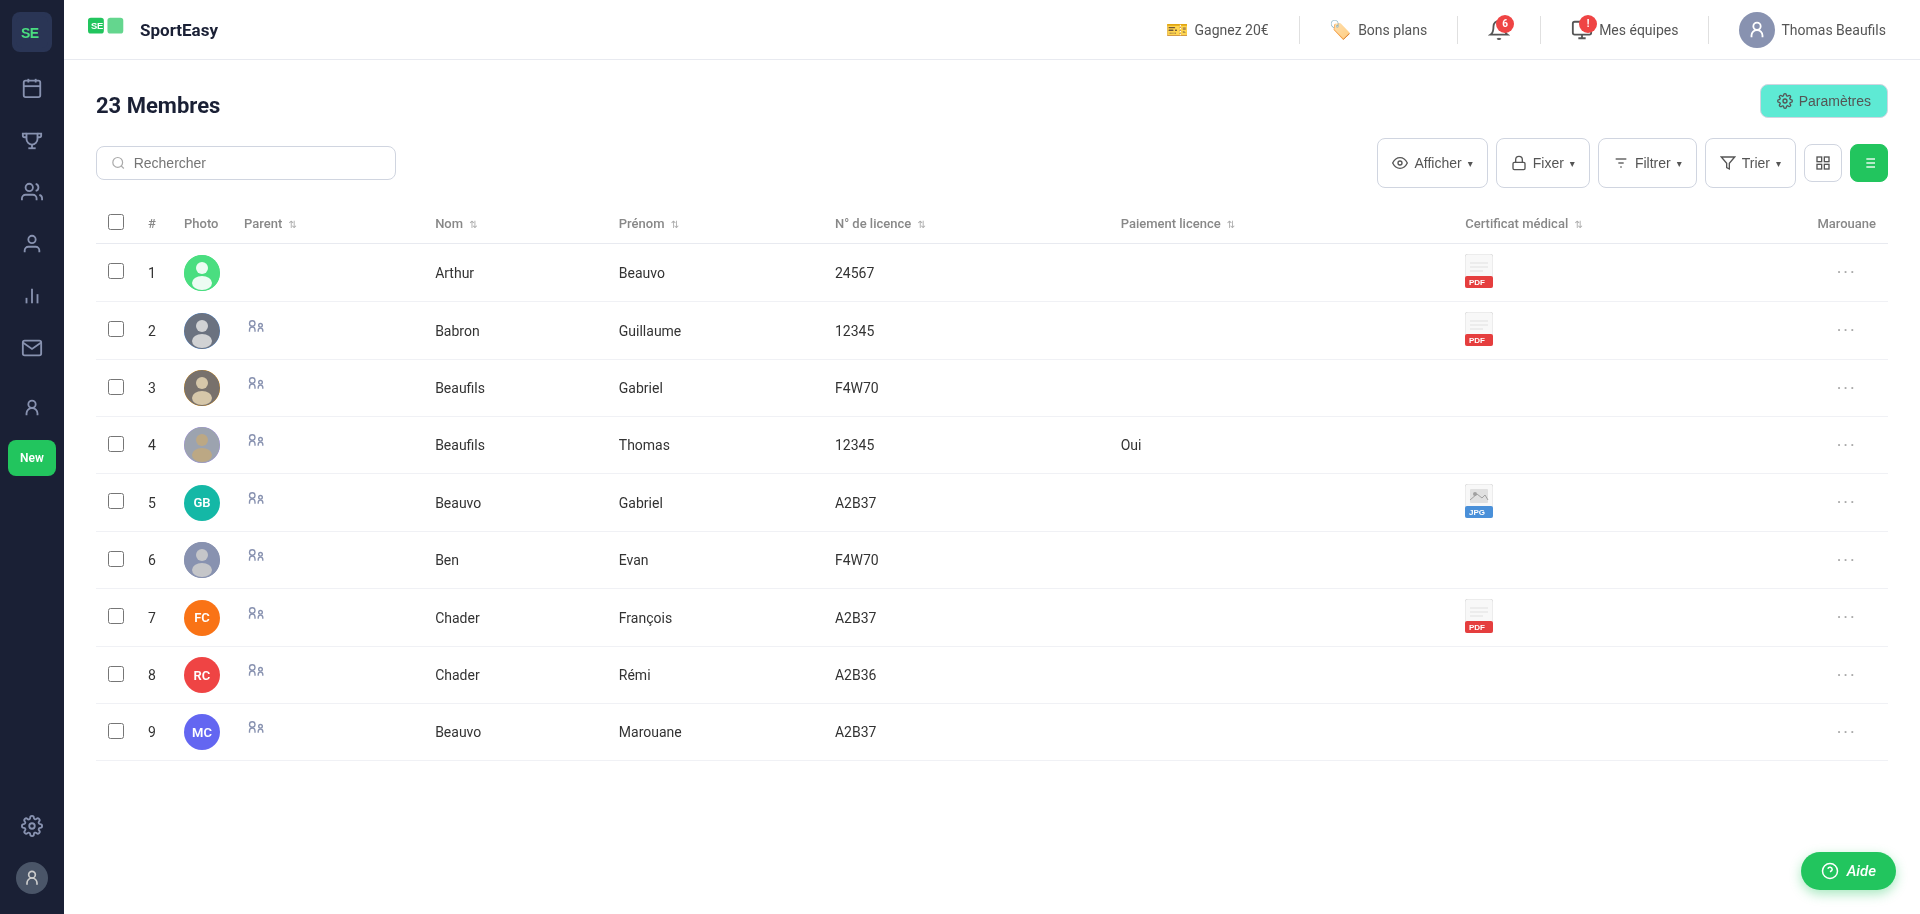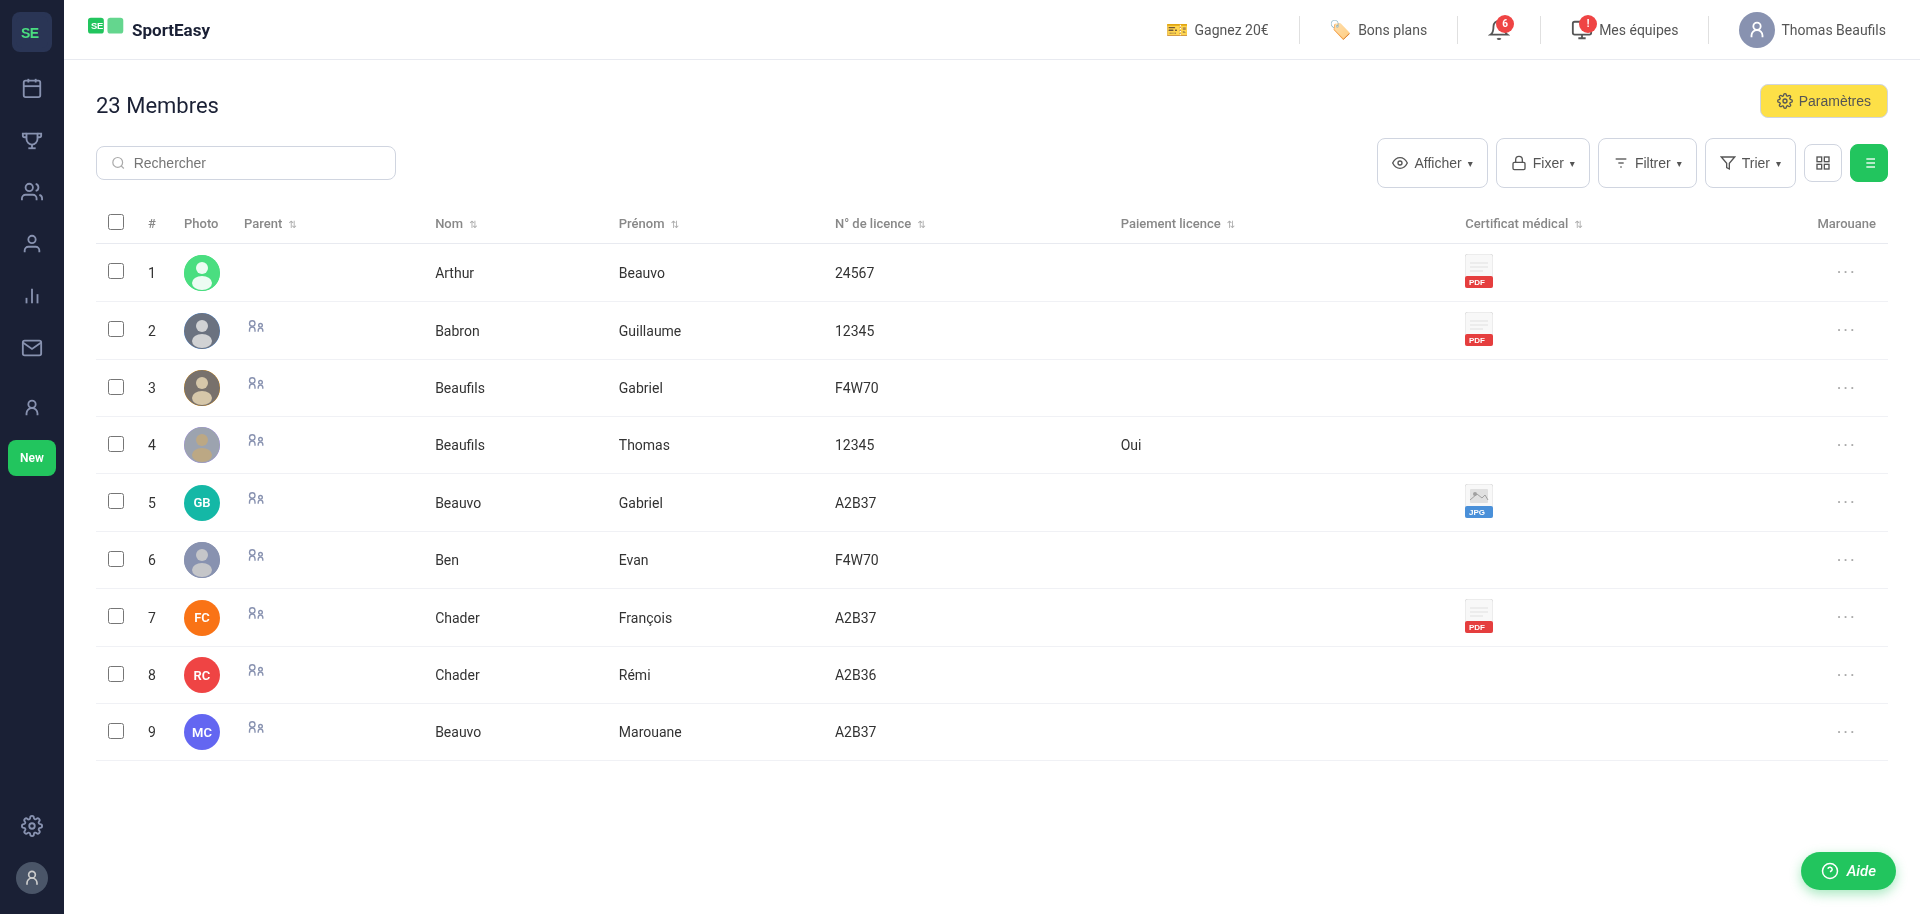--- a/index.html
+++ b/index.html
@@ -105,28 +105,28 @@
       padding: 24px 32px;
       overflow-y: auto;
     }
 
     .page-header {
       display: flex;
       align-items: center;
       justify-content: space-between;
       margin-bottom: 20px;
     }
-    .page-title { font-size: 22px; font-weight: 400; color: #1a2035; margin-top: 9px; }
+    .page-title { font-size: 22px; font-weight: 700; color: #1a2035; margin-top: 9px; }
     .params-btn {
       display: flex; align-items: center; gap: 6px;
       border: 1px solid #d0d5e0;
       border-radius: 8px;
       padding: 8px 16px;
       font-size: 14px; color: #555; cursor: pointer;
-      background: #fde047;
+      background: #5eead4;
     }
 
     
     .toolbar {
       display: flex;
       align-items: center;
       gap: 10px;
       margin-bottom: 16px;
     }
     .search-box {
@@ -295,21 +295,21 @@
 
 <div class="main-area">
 
   <div class="navbar">
     <div class="navbar-logo">
       <svg width="36" height="28" viewBox="0 0 50 34" fill="none">
         <rect width="22" height="22" rx="4" fill="#22c55e"></rect>
         <rect x="27" width="22" height="22" rx="4" fill="#22c55e" opacity="0.7"></rect>
         <text x="4" y="16" font-size="13" font-weight="800" fill="white" font-family="Arial">SE</text>
       </svg>
-      <span style="font-size:17px;font-weight:700;color:#1a2035;">SportEasy</span>
+      <span style="font-size:17px;font-weight:700;color:#1a2035;margin-left:8px;">SportEasy</span>
     </div>
 
     <div class="navbar-actions">
       <div class="navbar-action-item">
         <span style="font-size:18px;">🎫</span>
         <span>Gagnez 20€</span>
       </div>
       <div class="navbar-divider"></div>
       <div class="navbar-action-item">
         <span style="font-size:18px;">🏷️</span>

